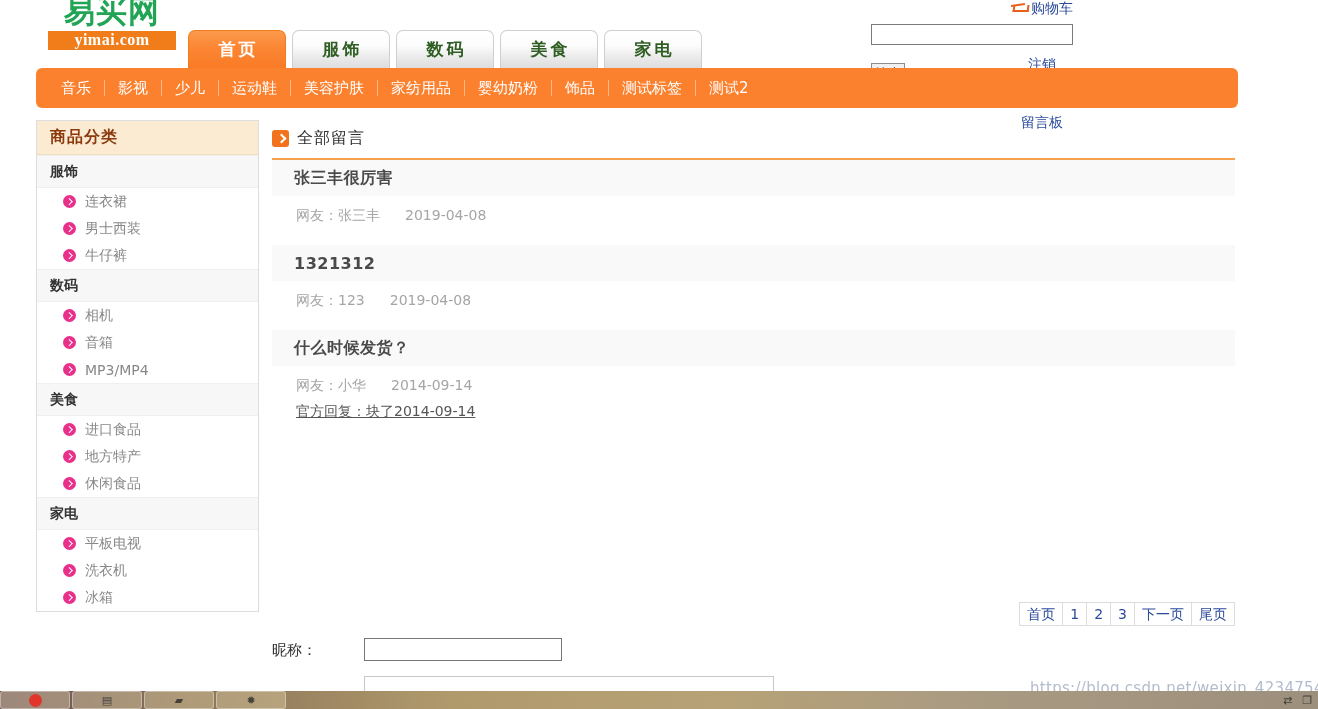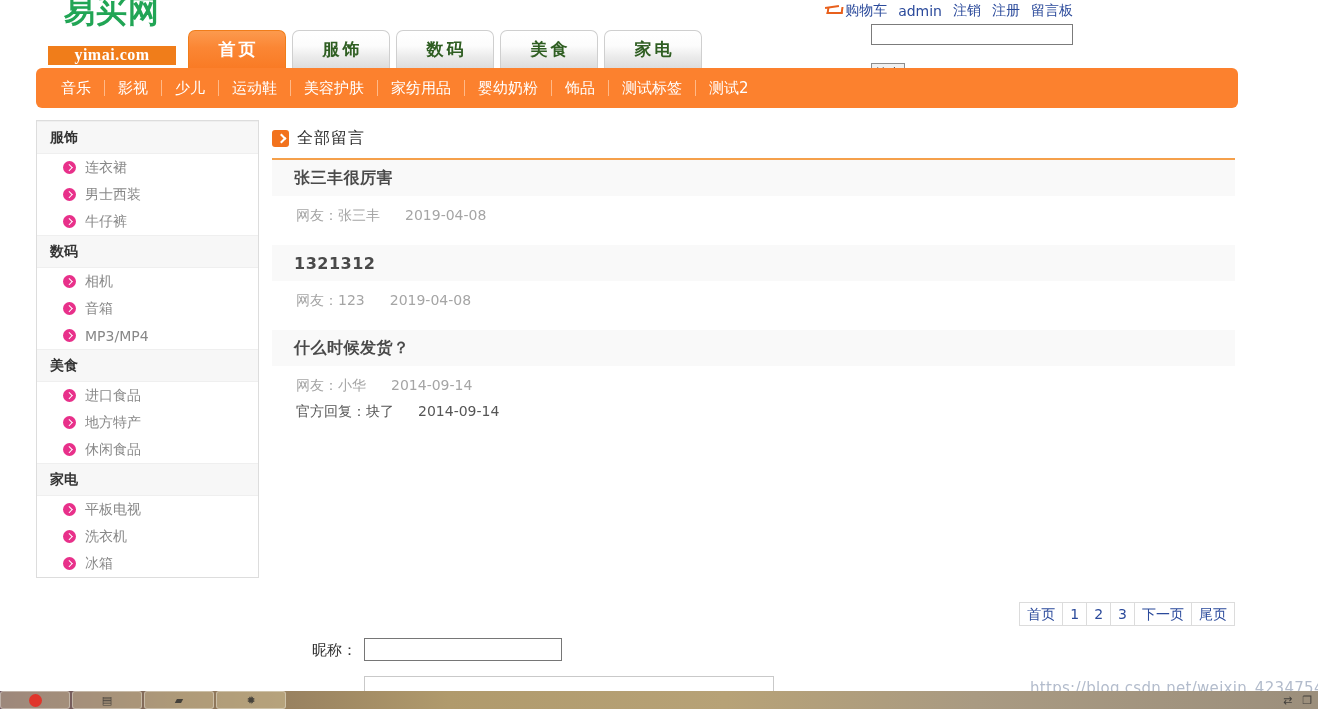--- a/index.html
+++ b/index.html
@@ -37,39 +37,40 @@
     font-family: "DejaVu Sans", "Liberation Sans", sans-serif;
     font-size: 31px;
     font-weight: bold;
     color: #21a555;
     letter-spacing: 1px;
     height: 34px;
     overflow: hidden;
   }
   #logo .logo-en {
     display: block;
-    margin-top: 16px;
+    margin-top: 1px;
     background: #f07d1a;
     color: #ffffff;
     font-family: "Liberation Serif", "DejaVu Serif", serif;
     font-weight: bold;
     font-size: 16px;
     letter-spacing: 0.5px;
     padding: 1px 2px 2px 2px;
   }
 
   
   #userlinks {
     position: absolute;
     right: 8px; top: 0px;
     height: 22px;
     display: flex;
     align-items: center;
     gap: 11px;
     font-size: 14px;
+    flex-direction: column;
   }
   #userlinks a {
     color: #2b4a9b;
     text-decoration: none;
     white-space: nowrap;
   }
   #cart-link {
     display: inline-flex;
     align-items: center;
     gap: 4px;
@@ -311,21 +312,22 @@
     display: flex;
     gap: 25px;
     height: 23px;
     box-sizing: border-box;
   }
   .msg-reply {
     padding: 14px 0 0 24px;
     font-size: 14px;
     color: #555;
     display: flex;
-    gap: 24px;
+    gap: 0;
+    text-decoration: underline;
   }
   .msg-spacer { height: 26px; }
 
   
   #pager {
     position: absolute;
     left: 272px; top: 602px;
     width: 963px;
     display: flex;
     justify-content: flex-end;
@@ -350,21 +352,20 @@
     position: absolute;
     left: 272px; top: 638px;
     width: 963px;
   }
   .form-row {
     display: flex;
     align-items: flex-start;
   }
   .form-label {
     width: 85px;
-    text-align: right;
     padding-right: 7px;
     font-size: 15px;
     color: #333;
     line-height: 24px;
   }
   #nick-input {
     width: 190px;
     height: 19px;
     border: 1px solid #767676;
     background: #fff;
@@ -485,20 +486,21 @@
   <a class="nav-item" href="#">家纺用品</a>
   <a class="nav-item" href="#">婴幼奶粉</a>
   <a class="nav-item" href="#">饰品</a>
   <a class="nav-item" href="#">测试标签</a>
   <a class="nav-item" href="#">测试2</a>
 </div>
 
 <div id="sidebar">
 
   <div class="panel">
+    <div class="panel-head">商品分类</div>
 
     <div class="cat-group-title">服饰</div>
     <a class="cat-item" href="#">
       <span class="bullet"></span>
       <span>连衣裙</span>
     </a>
     <a class="cat-item" href="#">
       <span class="bullet"></span>
       <span>男士西装</span>
     </a>

